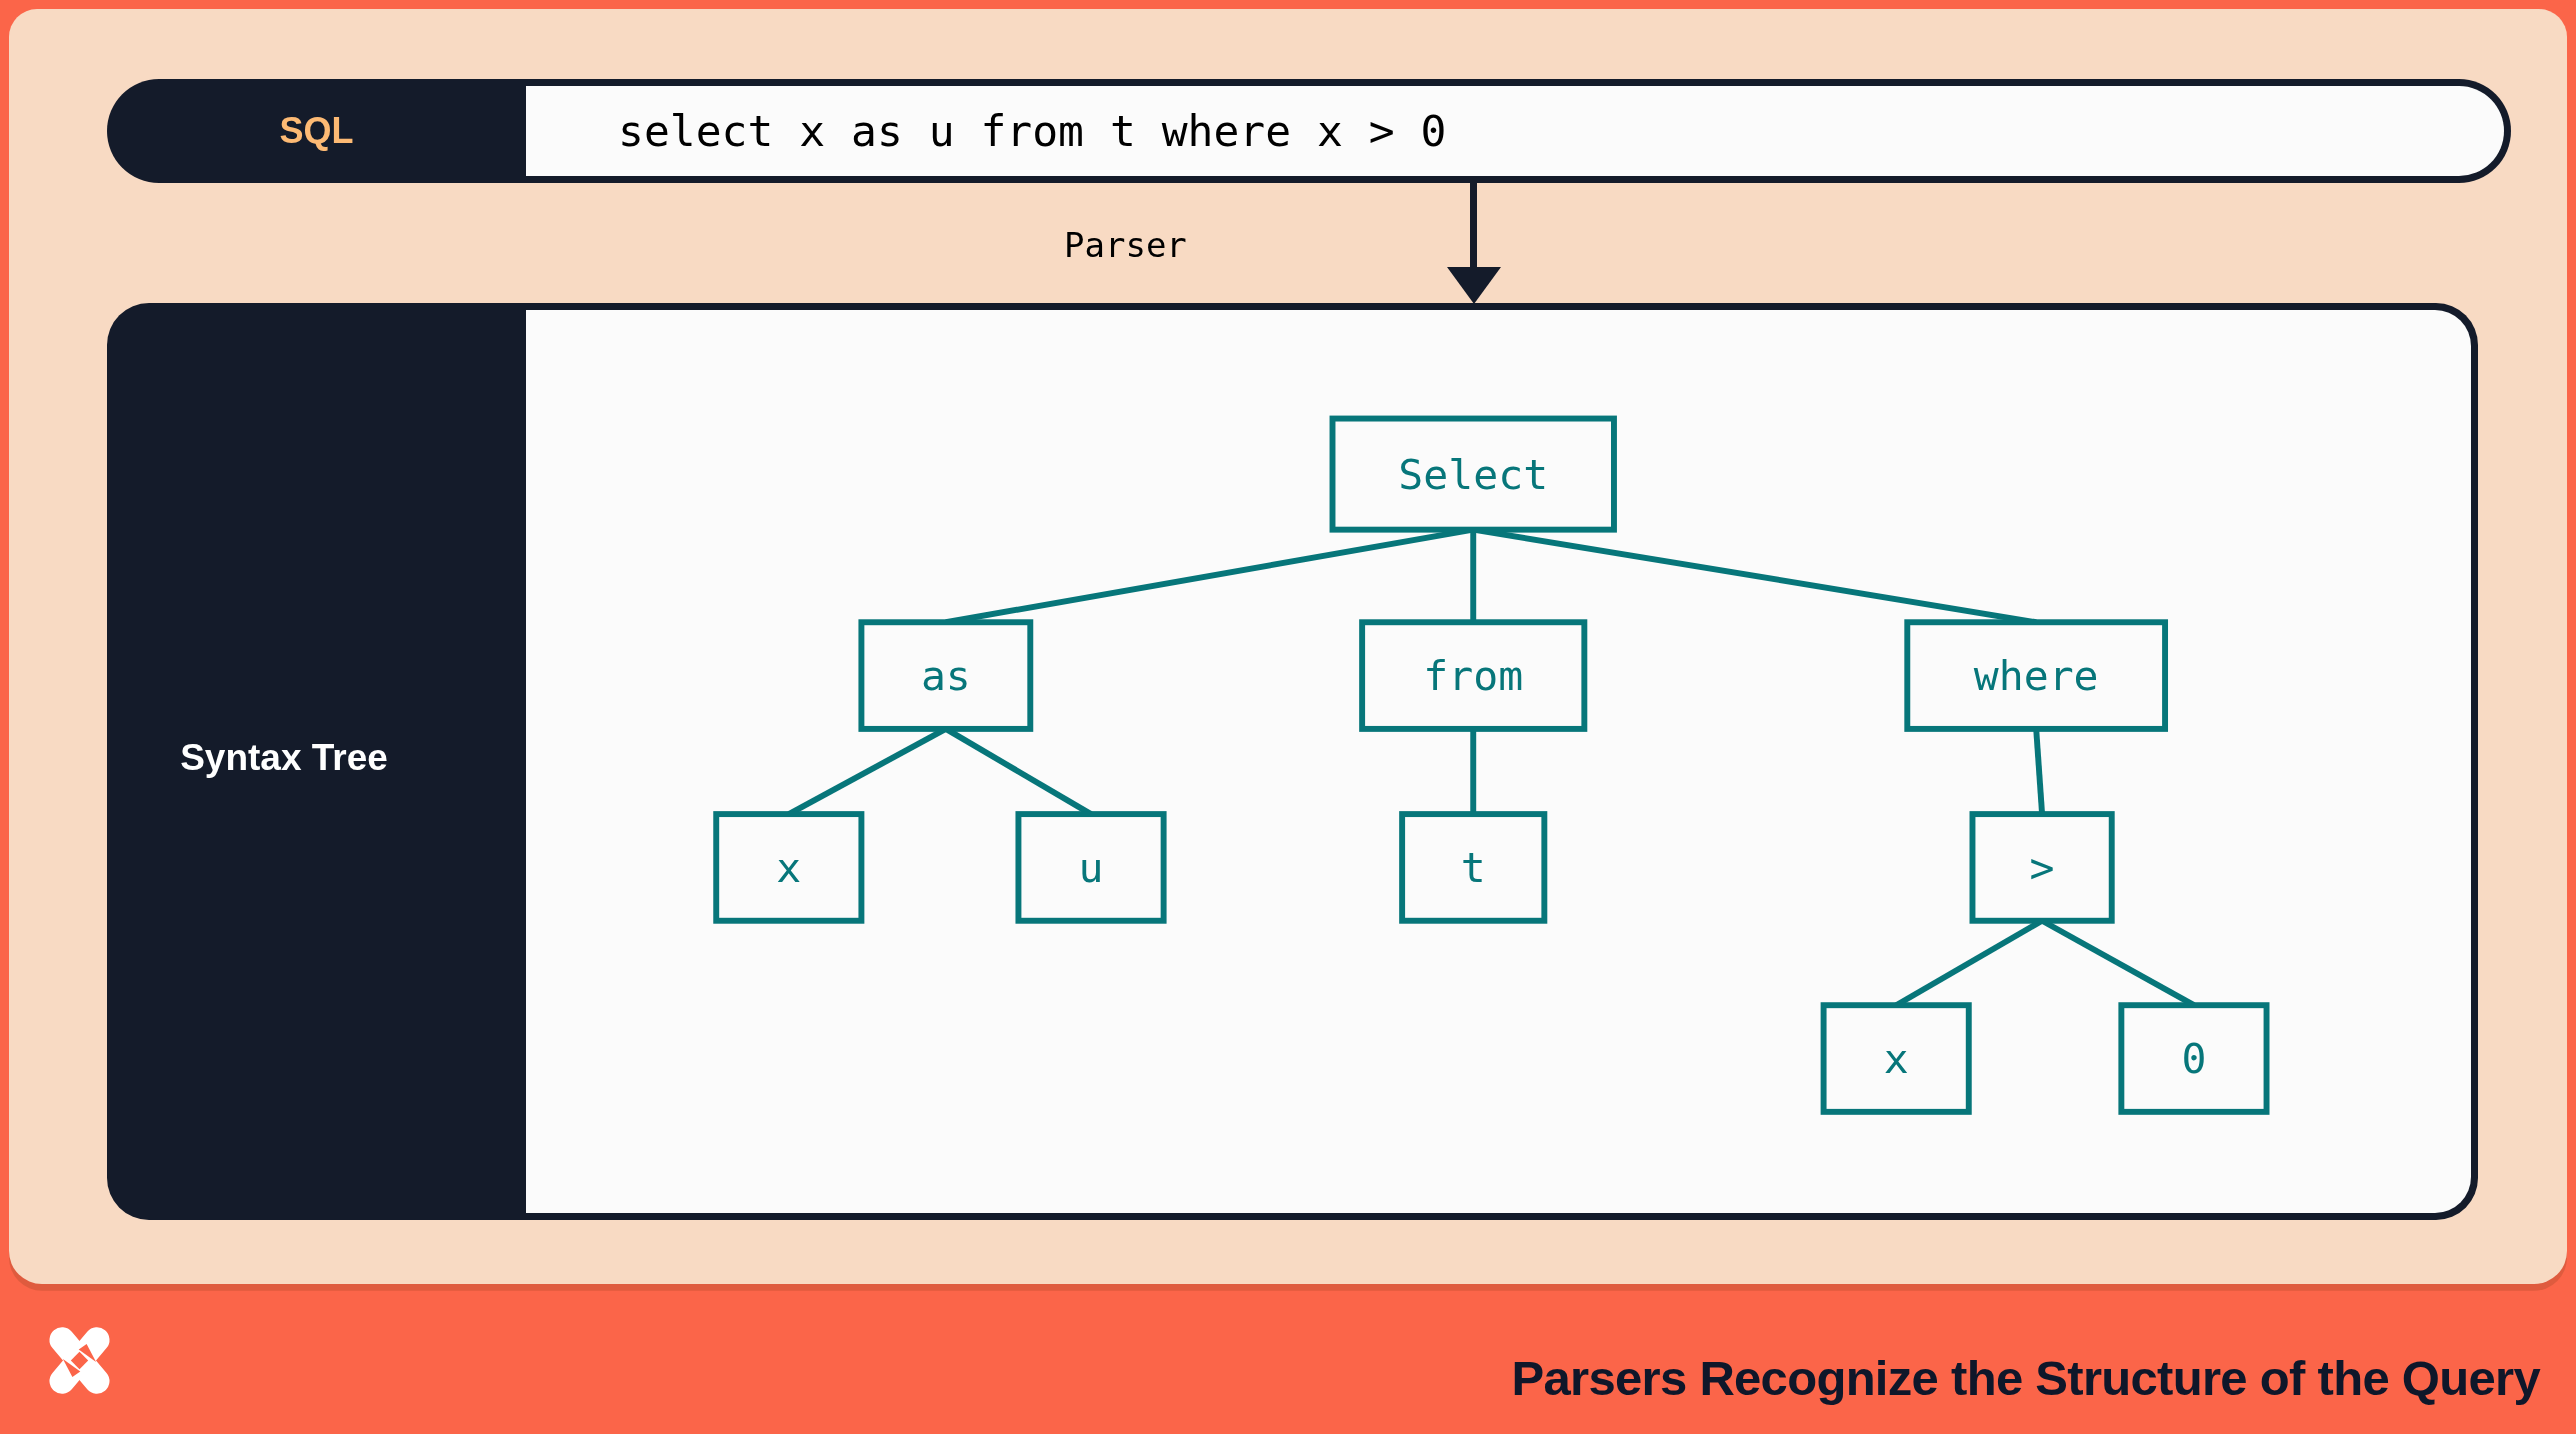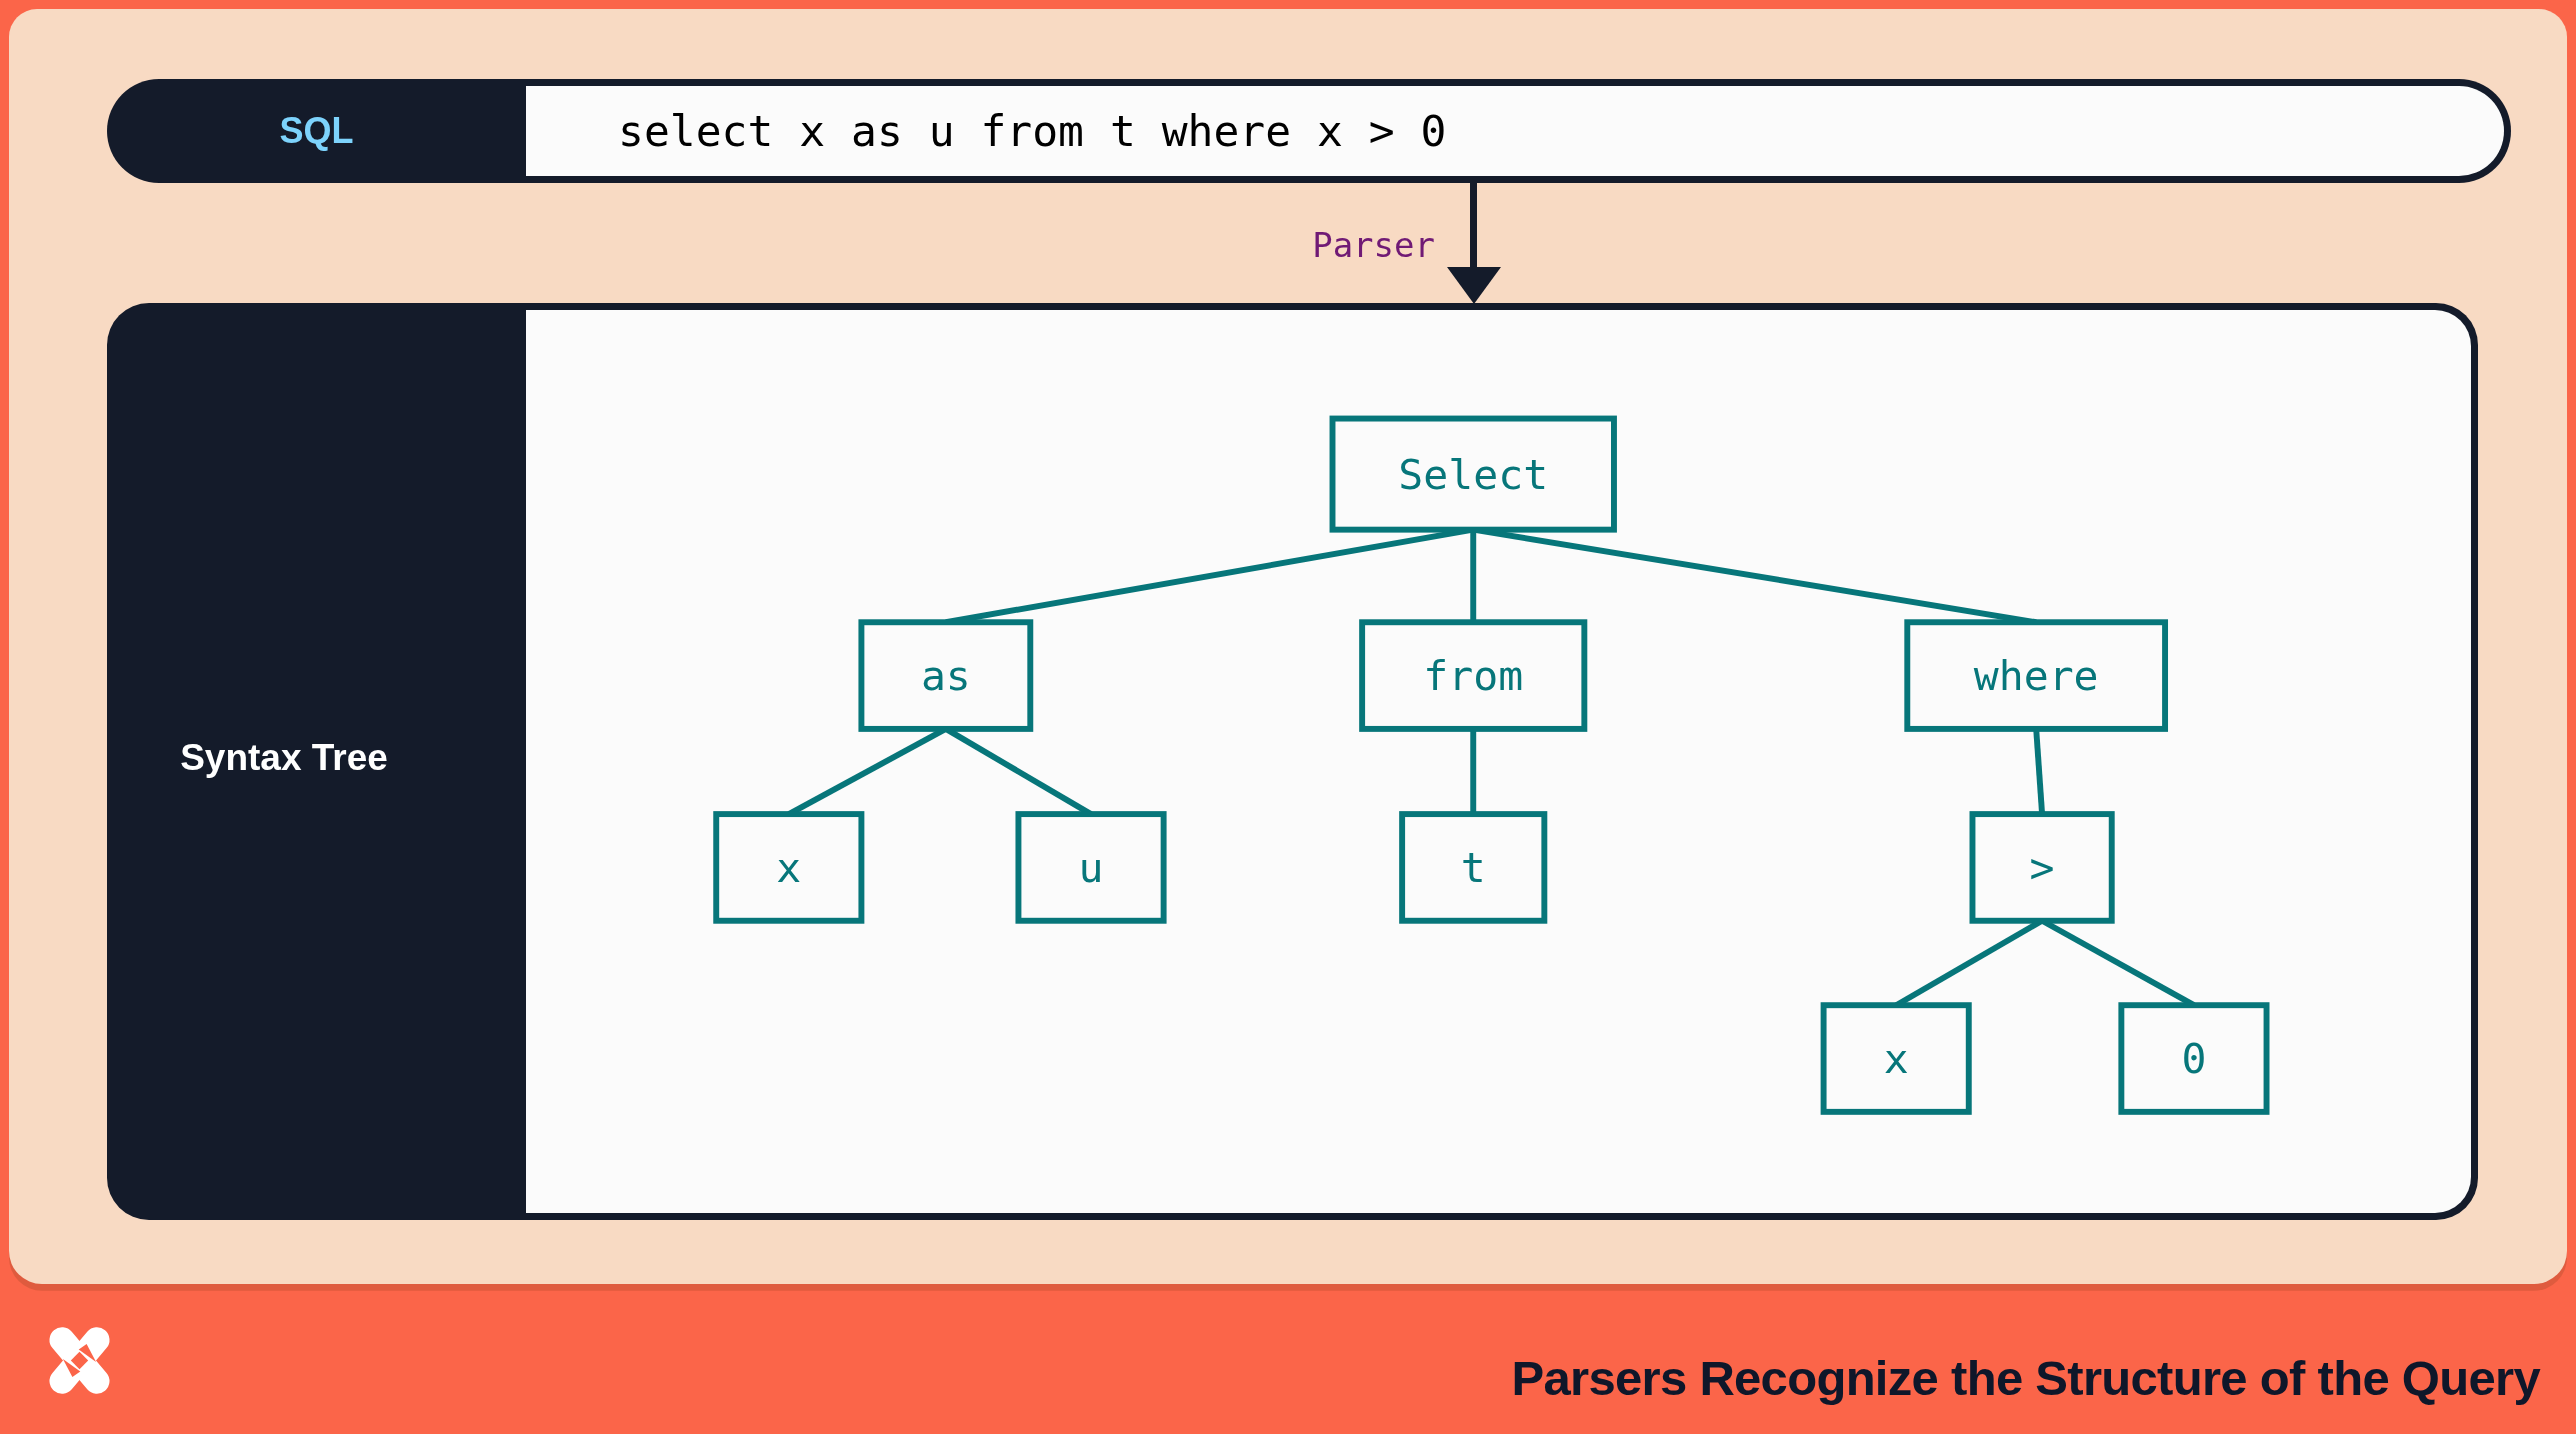--- a/index.html
+++ b/index.html
@@ -34,21 +34,21 @@
     width: 2404px; height: 104px;
     background: #141B2A;
     border-radius: 53px;
   }
   .sql-pill-label {
     position: absolute;
     left: 0; top: 0;
     width: 419px; height: 104px;
     line-height: 104px;
     text-align: center;
-    color: #7dd3fc;
+    color: #fdba74;
     font-size: 36px;
     font-weight: bold;
   }
   .sql-pill-white {
     position: absolute;
     left: 419px; top: 7.4px;
     right: 7.4px; bottom: 7.4px;
     background: #FBFBFB;
     border-radius: 0 45px 45px 0;
     display: flex;
@@ -59,24 +59,23 @@
     font-family: "DejaVu Sans Mono", monospace;
     font-size: 43px;
     color: #000000;
     white-space: pre;
   }
   
   .parser-label {
     position: absolute;
     left: 1055px; top: 216px;
     width: 371px;
-    text-align: right;
     font-family: "DejaVu Sans Mono", monospace;
     font-size: 34px;
-    color: #701a75;
+    color: #000000;
   }
   .arrow-stem {
     position: absolute;
     left: 1461px; top: 174px;
     width: 7.4px; height: 87px;
     background: #141B2A;
   }
   .arrow-head {
     position: absolute;
     left: 1438px; top: 258px;

